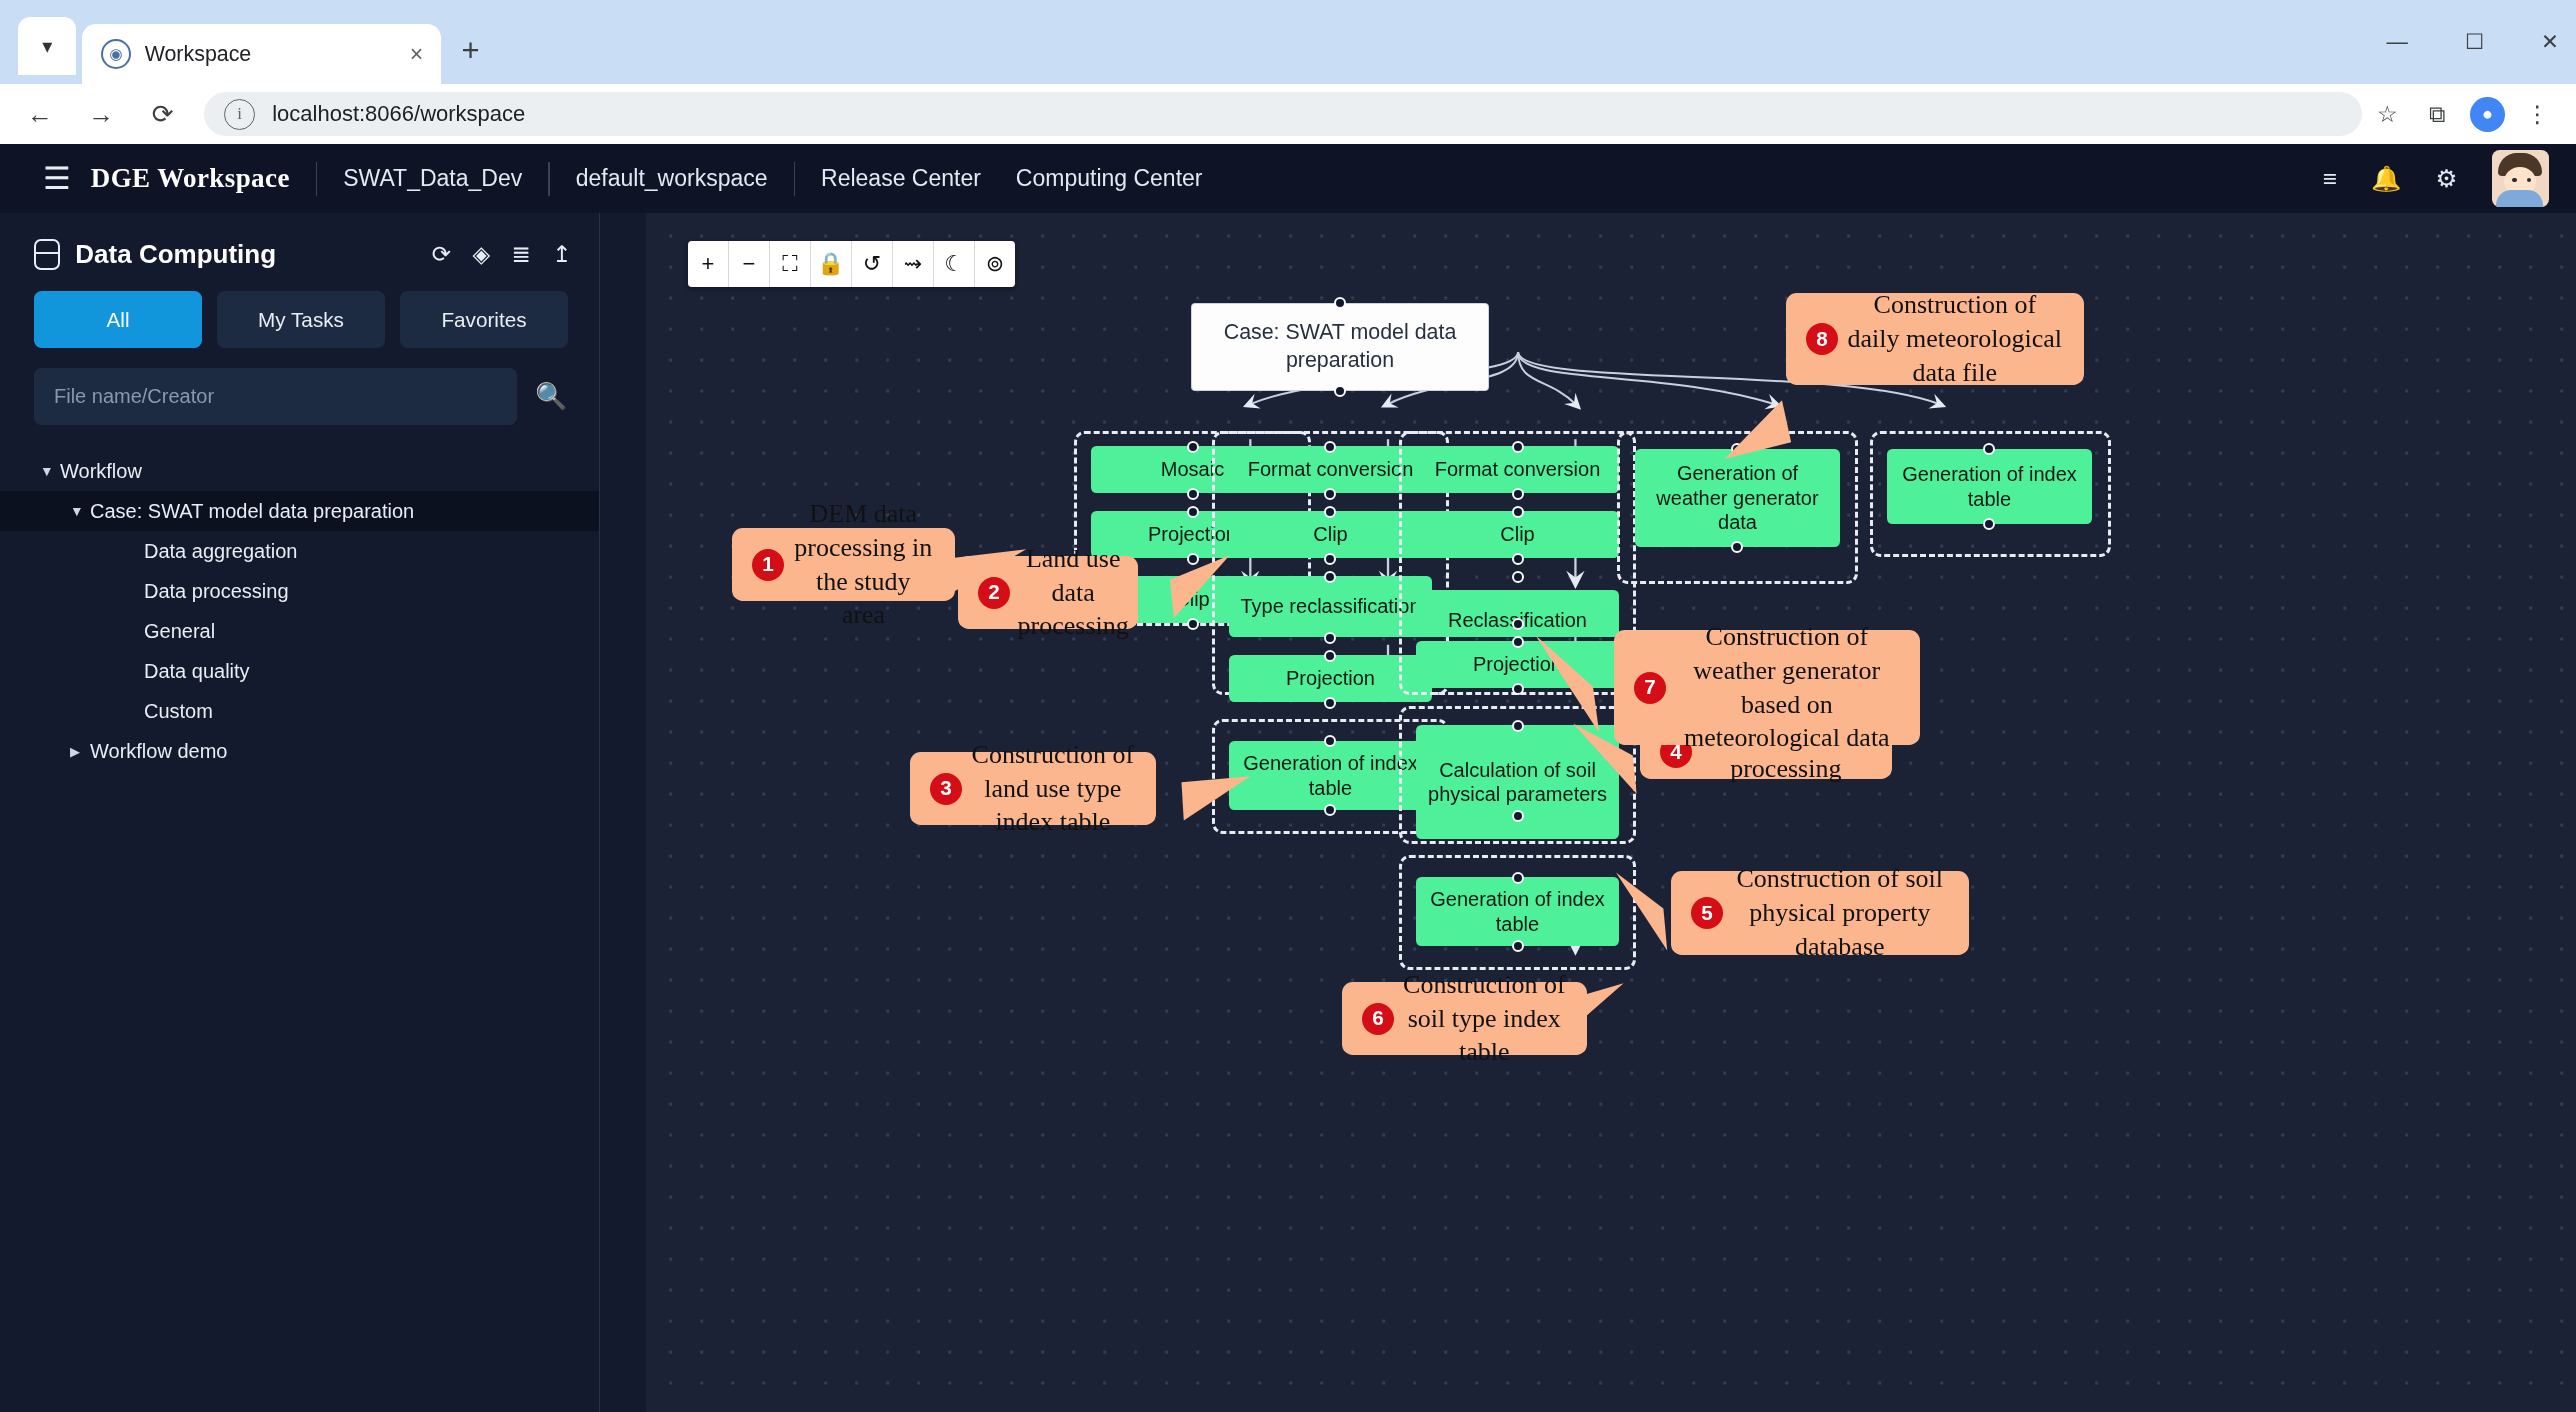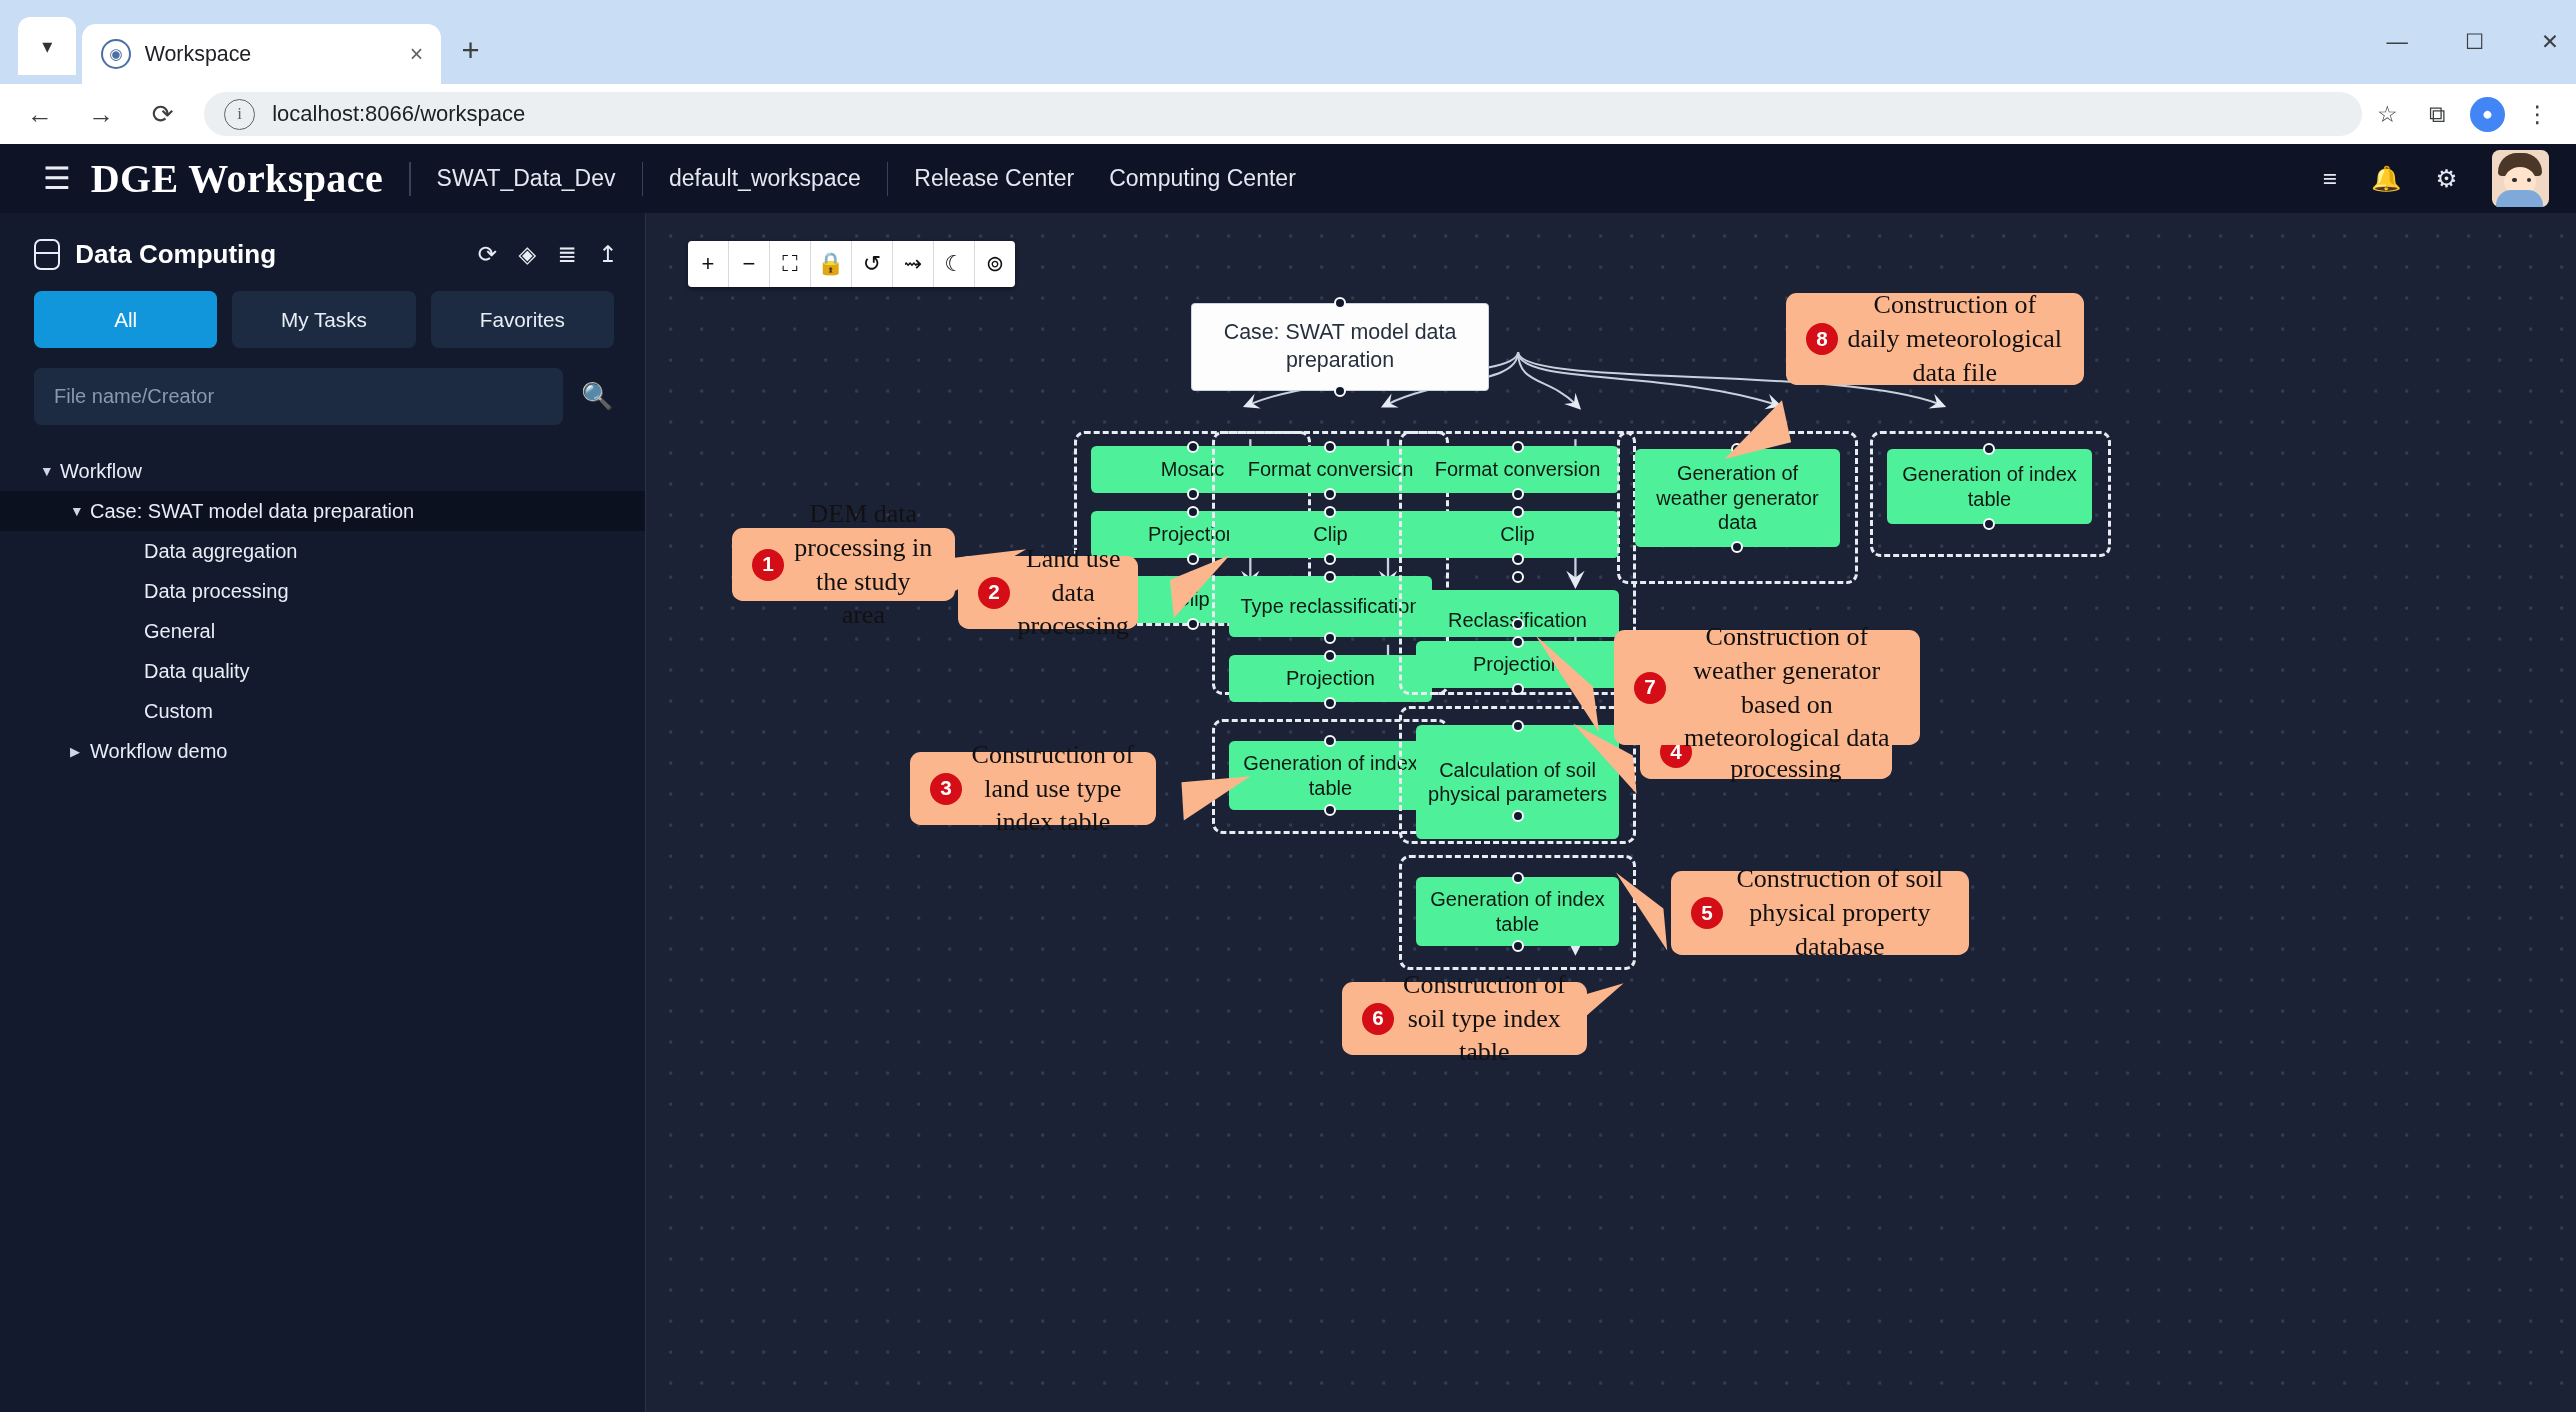--- a/index.html
+++ b/index.html
@@ -23,34 +23,34 @@
   .omnibox .info-ic{width:29px;height:29px;border-radius:50%;border:1.9px solid #5f6368;display:flex;align-items:center;justify-content:center;font-size:17px;color:#5f6368;font-family:"Liberation Serif",serif;flex:0 0 auto;}
   .omnibox .url{margin-left:17px;font-size:22px;color:#202124;}
   .tb-right{display:flex;align-items:center;gap:0;margin-right:13.8px;}
   .tb-right .ic{width:50px;height:50px;display:flex;align-items:center;justify-content:center;font-size:23px;color:#3c4043;}
   .avatar-browser{width:35px;height:35px;border-radius:50%;background:#4285f4;display:flex;align-items:center;justify-content:center;color:#fff;font-size:18.4px;}
 
   
   .app{position:absolute;left:0;top:144px;right:0;bottom:0;background:#141a2e;overflow:hidden;}
   .appbar{position:absolute;left:0;top:0;right:0;height:69px;background:#0e1425;display:flex;align-items:center;}
   .hamb{margin-left:43px;font-size:31px;color:#e9edf5;line-height:1;}
-  .brand{margin-left:20px;font-family:"Liberation Serif",serif;font-weight:bold;font-size:40px;color:#fff;letter-spacing:0.4px;}
+  .brand{margin-left:20px;font-family:"Liberation Serif",serif;font-weight:bold;font-size:27px;color:#fff;letter-spacing:0.4px;}
   .vsep{width:1.5px;height:34px;background:#3a4158;margin:0 26px;}
   .crumb{font-size:23px;color:#e3e8f2;white-space:nowrap;}
   .navlink{font-size:23px;color:#e3e8f2;margin-left:35px;white-space:nowrap;}
   .appbar-right{margin-left:auto;display:flex;align-items:center;gap:34px;margin-right:27.5px;}
   .appbar-right .ic{font-size:24.5px;color:#e3e8f2;}
   .avatar-app{width:57px;height:57px;border-radius:7.6px;background:#f0d8c4;overflow:hidden;position:relative;}
   .av-hair{position:absolute;left:6.1px;top:3.1px;width:44px;height:23px;background:#4a3728;border-radius:21.4px 21.4px 4.6px 4.6px;}
   .av-face{position:absolute;left:12.2px;top:17px;width:32px;height:29px;background:#ffe3cc;border-radius:50%;}
   .av-eye{position:absolute;top:27.5px;width:4.6px;height:4.6px;background:#2b2b2b;border-radius:50%;}
   .av-body{position:absolute;left:4.6px;bottom:0;width:47px;height:17px;background:#7fa9d8;border-radius:15.3px 15.3px 0 0;}
 
   
-  .sidebar{position:absolute;left:0;top:69px;width:646px;bottom:0;background:#141a2e;border-right:1.5px solid #2a3148;box-sizing:border-box;}
+  .sidebar{position:absolute;left:0;top:69px;width:600px;bottom:0;background:#141a2e;border-right:1.5px solid #2a3148;box-sizing:border-box;}
   .sb-head{display:flex;align-items:center;padding:26px 27.5px 0 34px;}
   .sb-db-icon{width:26px;height:31px;position:relative;flex:0 0 auto;}
   .sb-db-icon::before{content:"";position:absolute;left:0;top:0;width:26px;height:31px;border:2.3px solid #e9edf5;border-radius:6.9px;box-sizing:border-box;}
   .sb-db-icon::after{content:"";position:absolute;left:2.3px;top:13px;width:21.4px;height:2.3px;background:#e9edf5;}
   .sb-title{margin-left:15.3px;font-size:26px;color:#fff;font-weight:600;}
   .sb-head-icons{margin-left:auto;display:flex;align-items:center;gap:21.4px;}
   .sb-head-icons .ic{font-size:23px;color:#e9edf5;}
   .tabs{display:flex;gap:15px;padding:21.4px 31px 0 34px;}
   .seg{flex:1 1 0;height:57px;border-radius:7.6px;background:#1d2b42;color:#e9edf5;display:flex;align-items:center;justify-content:center;font-size:20.7px;}
   .seg.active{background:#1296db;color:#fff;}

